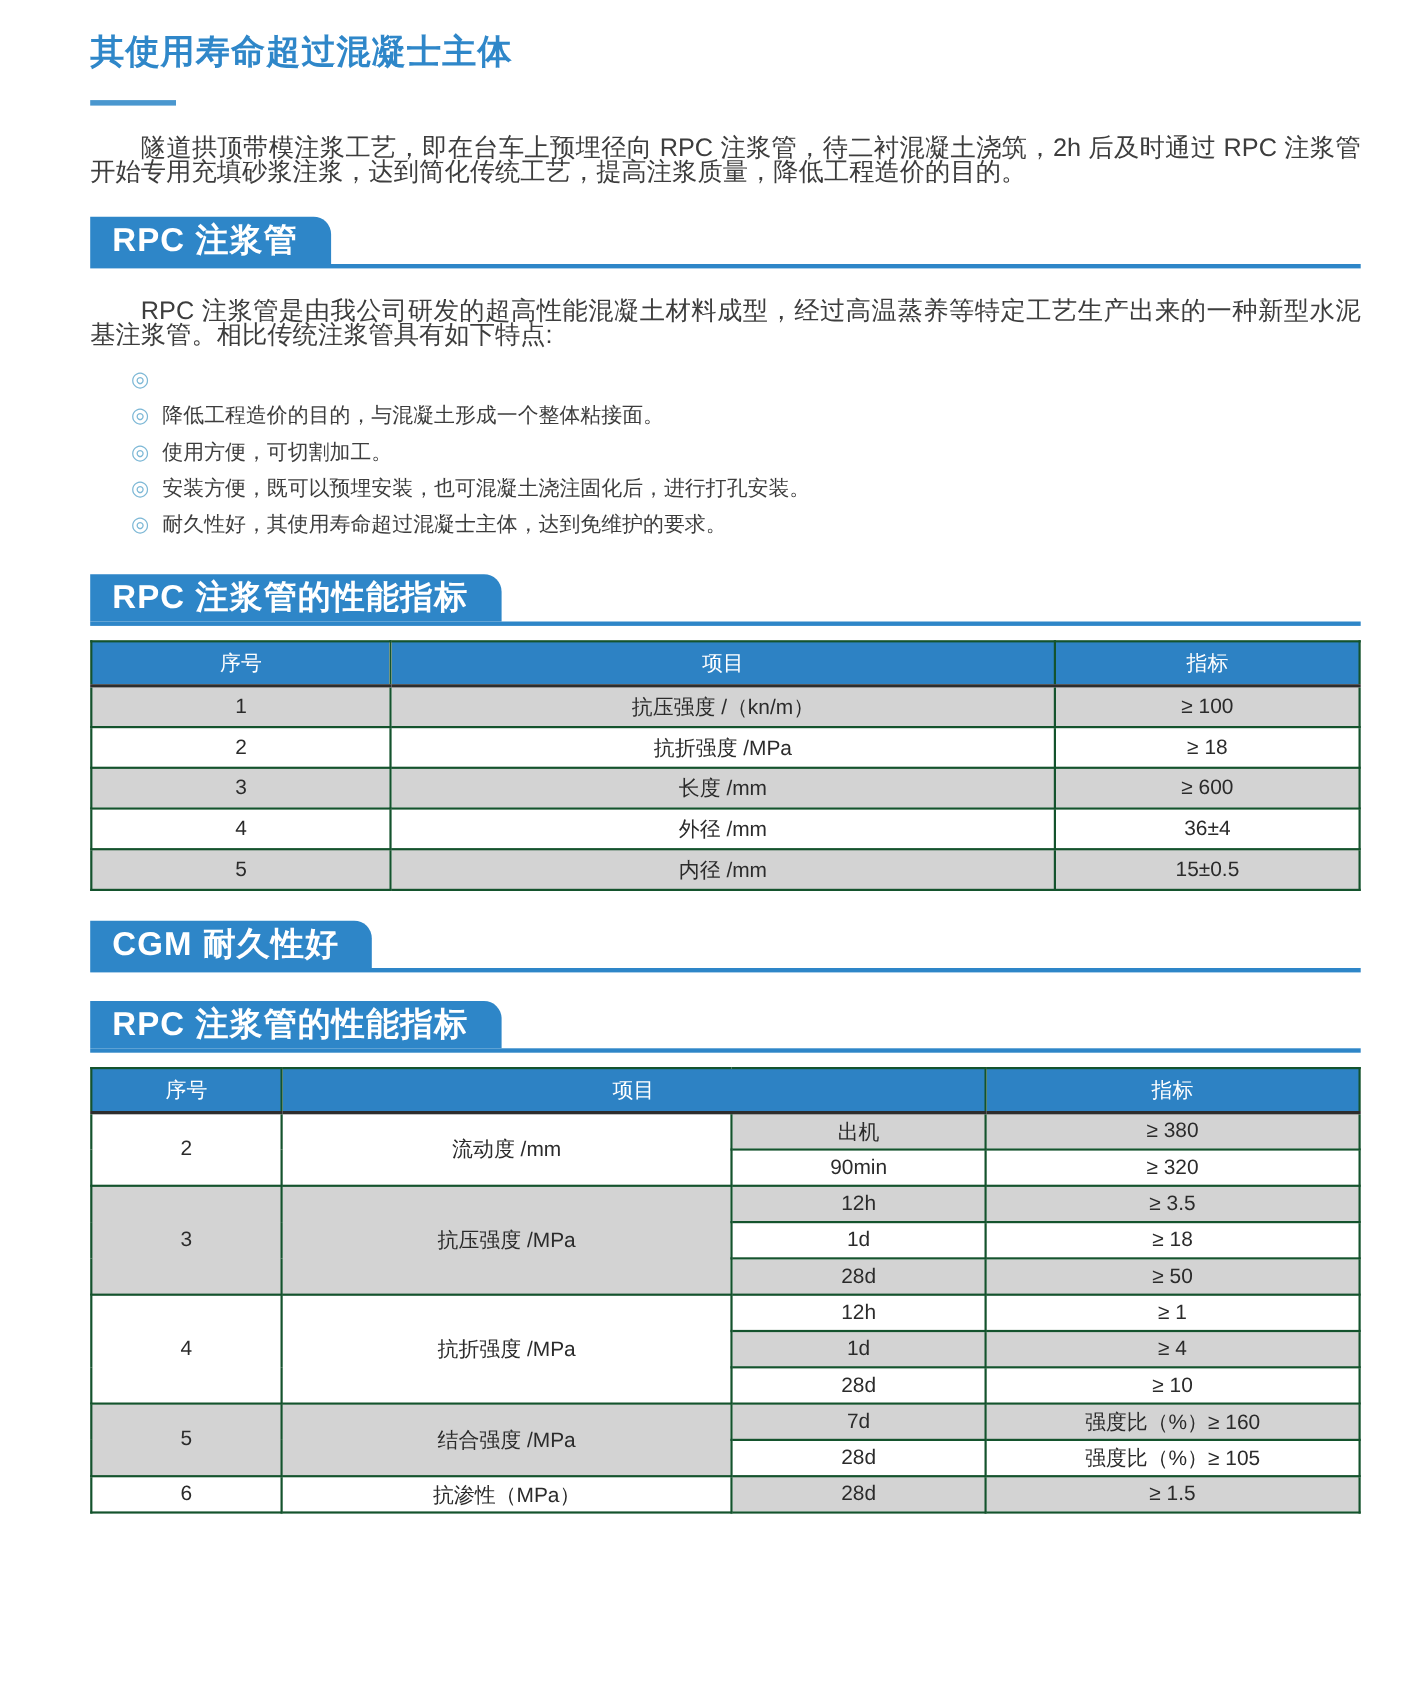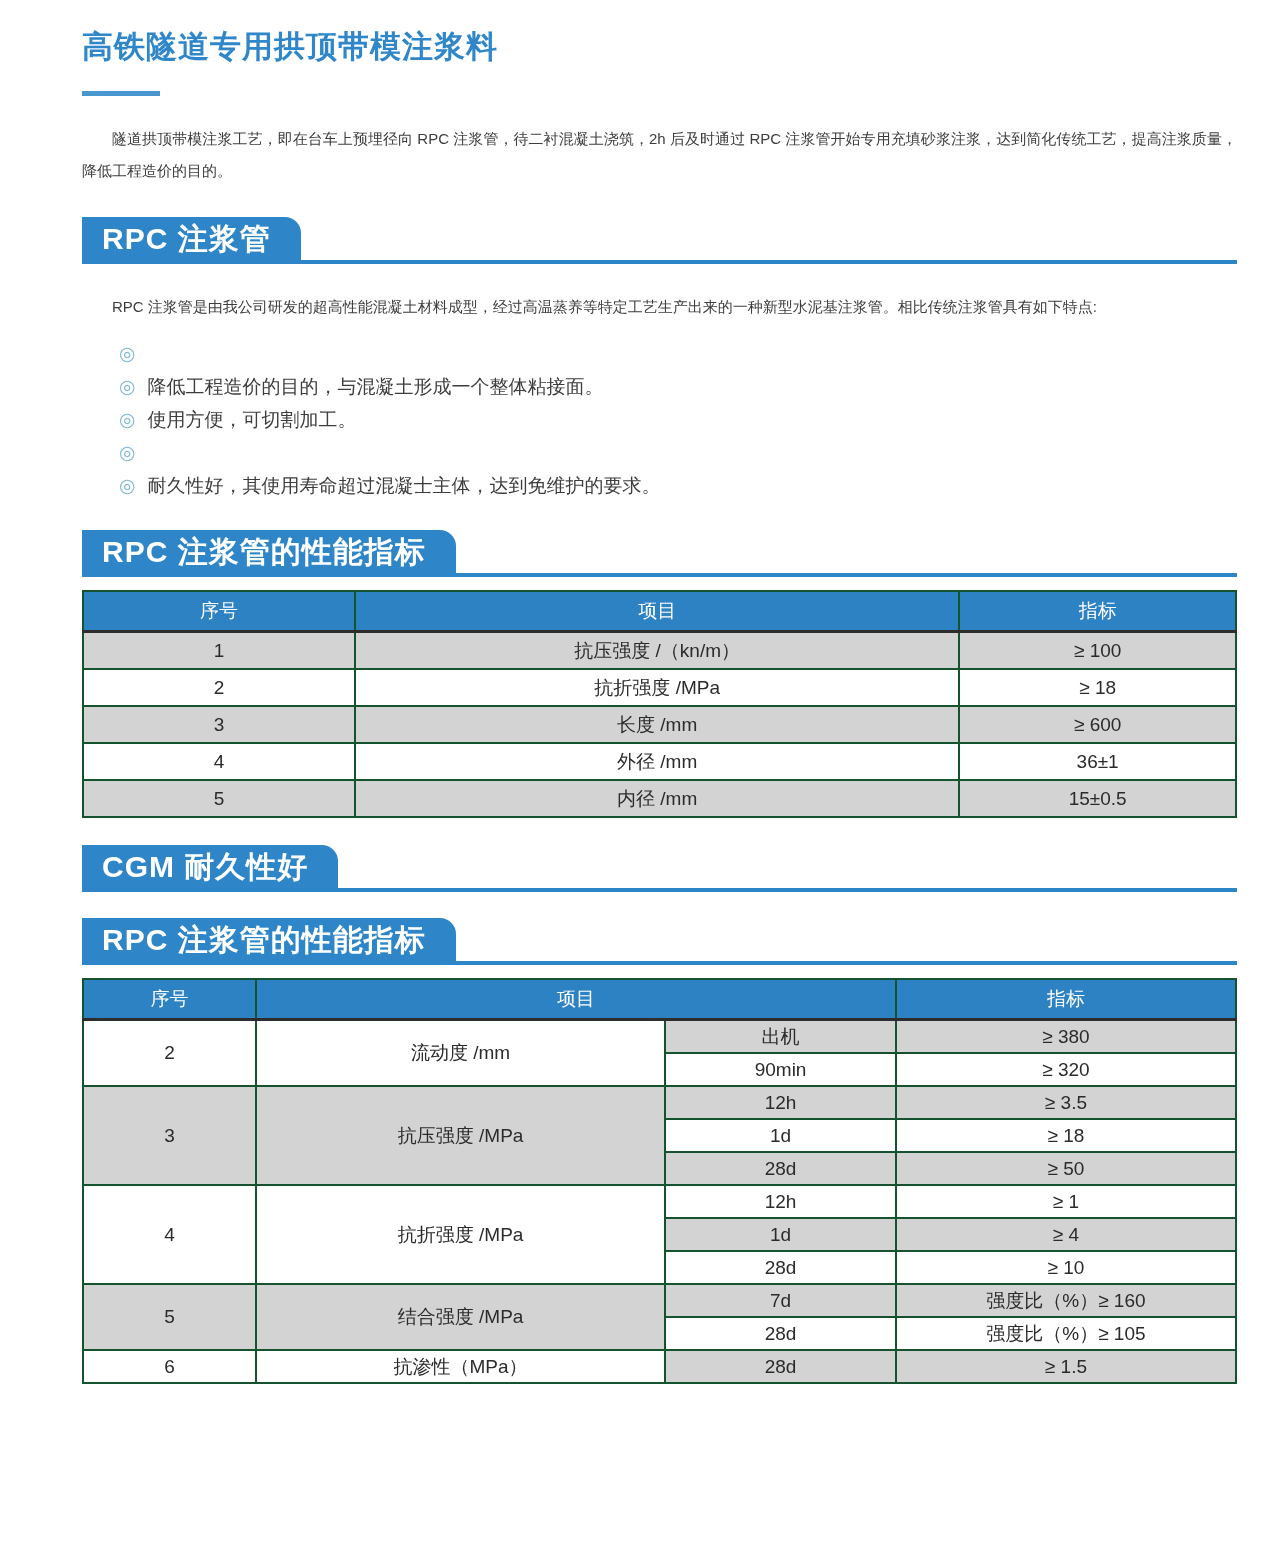--- a/index.html
+++ b/index.html
@@ -25,22 +25,22 @@
     letter-spacing:1px;
   }
   .title-underline{
     width:78px;height:5px;
     background:#4a97cf;
     margin-top:23px;
   }
   
   .para{
     margin:27px 0 0 0;
-    font-size:15px;
-    line-height:32px;
+    font-size:23px;
+    line-height:22px;
     color:#3d3d3d;
     text-align:justify;
     text-indent:2em;
   }
   
   .tab-row{
     margin-top:30px;
     border-bottom:4px solid #2e86c8;
     line-height:0;
   }
@@ -102,21 +102,21 @@
   #cgm-table td{height:31px;}
   td.cg{background:#d3d3d3;}
   td.cw{background:#ffffff;}
 </style>
 </head>
 <body>
 
 <div id="page">
   <div id="content">
 
-    <div class="doc-title">高铁隧道专用拱顶带模注浆料</div>
+    <div class="doc-title">其使用寿命超过混凝士主体</div>
     <div class="title-underline"></div>
 
     <p class="para">隧道拱顶带模注浆工艺，即在台车上预埋径向 RPC 注浆管，待二衬混凝土浇筑，2h 后及时通过 RPC 注浆管开始专用充填砂浆注浆，达到简化传统工艺，提高注浆质量，降低工程造价的目的。</p>
 
     <div class="tab-row">
       <span class="tab">RPC 注浆管</span>
     </div>
 
     <p class="para">RPC 注浆管是由我公司研发的超高性能混凝土材料成型，经过高温蒸养等特定工艺生产出来的一种新型水泥基注浆管。相比传统注浆管具有如下特点:</p>
 
@@ -127,20 +127,21 @@
         <li>
           <span class="bullet">◎</span>
           <span>降低工程造价的目的，与混凝土形成一个整体粘接面。</span>
         </li>
         <li>
           <span class="bullet">◎</span>
           <span>使用方便，可切割加工。</span>
         </li>
         <li>
           <span class="bullet">◎</span>
+          <span>安装方便，既可以预埋安装，也可混凝土浇注固化后，进行打孔安装。</span>
         </li>
         <li>
           <span class="bullet">◎</span>
           <span>耐久性好，其使用寿命超过混凝士主体，达到免维护的要求。</span>
         </li>
       </ul>
 
     <div class="tab-row" style="margin-top:28px;">
       <span class="tab">RPC 注浆管的性能指标</span>
     </div>
@@ -170,21 +171,21 @@
             <td class="cw">≥ 18</td>
           </tr>
           <tr>
             <td class="cg">3</td>
             <td class="cg">长度 /mm</td>
             <td class="cg">≥ 600</td>
           </tr>
           <tr>
             <td class="cw">4</td>
             <td class="cw">外径 /mm</td>
-            <td class="cw">36±1</td>
+            <td class="cw">36±4</td>
           </tr>
           <tr>
             <td class="cg">5</td>
             <td class="cg">内径 /mm</td>
             <td class="cg">15±0.5</td>
           </tr>
         </tbody>
     </table>
 
     <div class="tab-row" style="margin-top:27px;">

